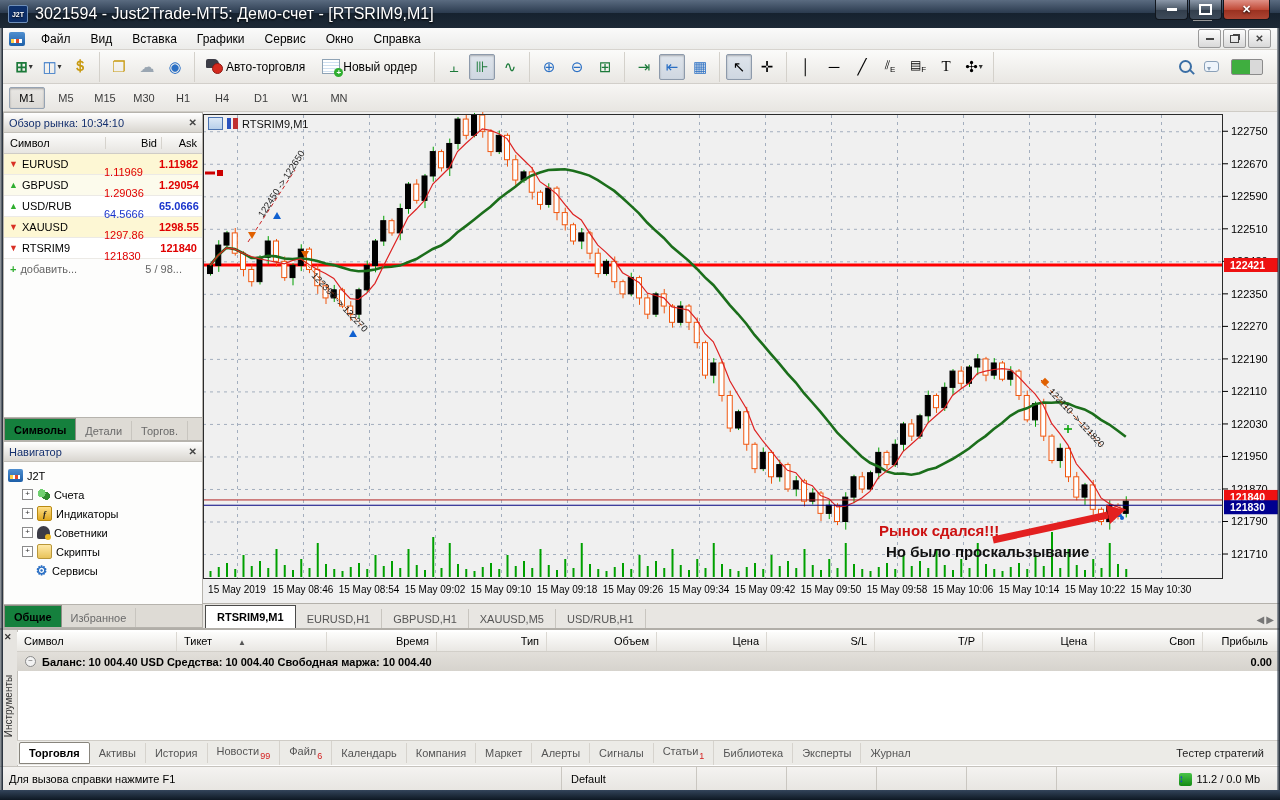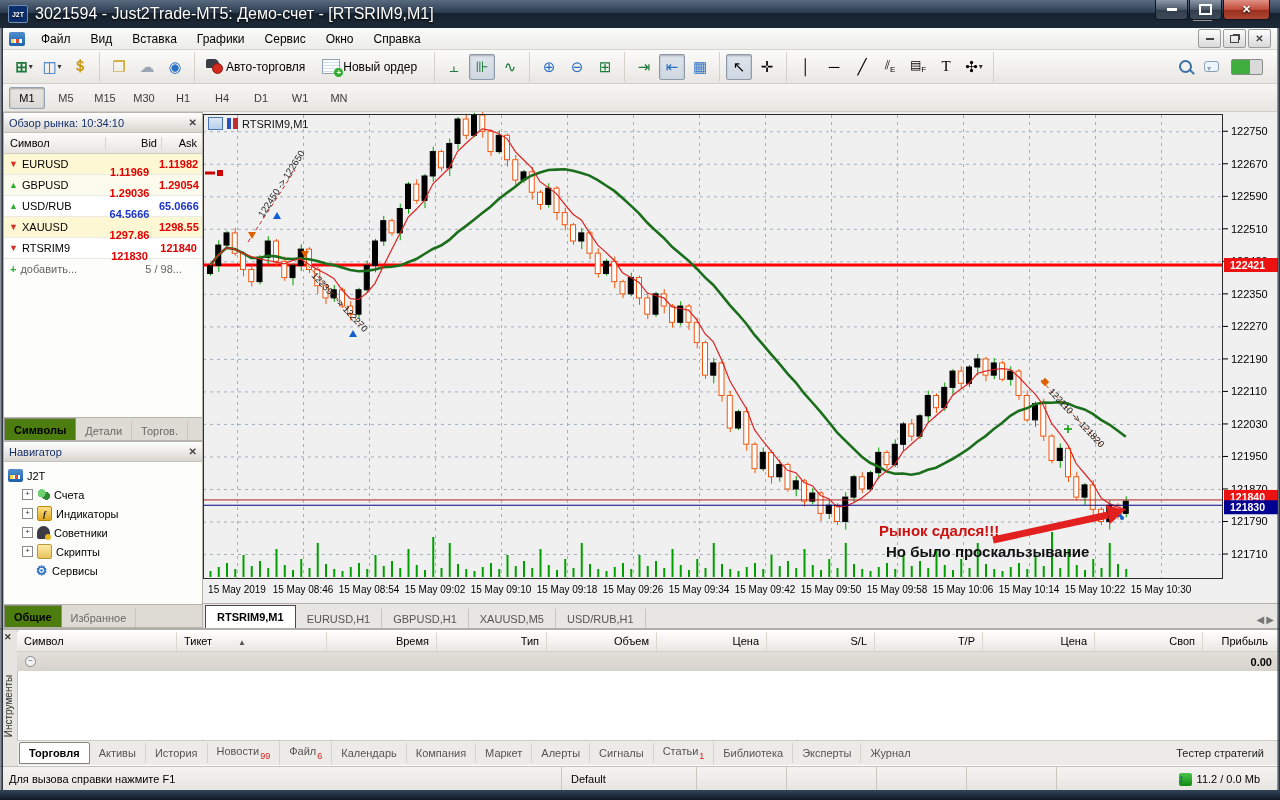--- a/index.html
+++ b/index.html
@@ -69,28 +69,28 @@
   .phead{height:19px;background:linear-gradient(#ffffff,#d9d6d0);border-bottom:1px solid #c3c0b9;
     display:flex;align-items:center;padding:0 5px;color:#15306e;}
   .phead .px{margin-left:auto;color:#444;font-weight:bold;font-size:10px;cursor:default;}
   .mw-header{display:flex;height:20px;background:linear-gradient(#fcfcfb,#e7e5e1);border-bottom:1px solid #cfccc6;align-items:center;}
   .mw-header .h-sym{flex:0 0 95px;padding-left:6px;border-right:1px solid #d6d3cd;}
   .mw-header .h-bid{flex:0 0 51px;text-align:right;padding-right:4px;border-right:1px solid #d6d3cd;}
   .mw-header .h-ask{flex:1;text-align:right;padding-right:5px;}
   .mwrow{display:flex;height:20px;align-items:center;border-bottom:1px solid #eceae6;}
   .mwrow .sym{flex:0 0 95px;padding-left:5px;display:flex;align-items:center;gap:4px;}
   .mwrow .arr{font-size:9px;width:9px;}
-  .mwrow .bid{flex:0 0 51px;text-align:center;padding-right:4px;font-weight:bold;margin-top:16px;}
+  .mwrow .bid{flex:0 0 51px;text-align:left;padding-right:4px;font-weight:normal;margin-top:16px;}
   .mwrow .ask{flex:1;text-align:right;padding-right:5px;font-weight:bold;}
   .addrow{display:flex;height:20px;align-items:center;color:#666;}
   .addrow .plus{color:#2fae2f;font-weight:bold;margin:0 4px 0 6px;}
   .addrow .cnt{margin-left:auto;padding-right:20px;}
   .ptabs{position:absolute;left:0;bottom:0;width:100%;height:22px;background:#dedbd5;border-top:1px solid #b6b3ad;display:flex;align-items:flex-end;}
   .ptab{height:19px;display:flex;align-items:center;padding:0 9px;color:#6a6a6a;border-right:1px solid #c8c5bf;font-size:11px;}
-  .ptab.active{background:#4d7c0f;color:#000;border:1px solid #908d85;border-bottom:none;height:21px;font-weight:bold;}
+  .ptab.active{background:#15803d;color:#000;border:1px solid #908d85;border-bottom:none;height:21px;font-weight:bold;}
 
   .nav-tree{padding:4px 0 0 4px;}
   .nav-row{height:19px;display:flex;align-items:center;gap:4px;}
   .twig{width:9px;height:9px;border:1px solid #8b8b8b;background:#fff;font-size:8px;line-height:7px;text-align:center;color:#333;margin-left:14px;}
   .nav-root-ico{width:15px;height:13px;background:linear-gradient(#4f8fd0,#1d5fa8);border-radius:2px;position:relative;}
   .nav-root-ico::after{content:"";position:absolute;left:2px;top:6px;width:10px;height:4px;background:linear-gradient(90deg,#ffd24a 0 3px,#fff 3px 5px,#e04a2a 5px 8px,#fff 8px 10px);}
   .ico13{width:13px;height:13px;display:inline-flex;align-items:center;justify-content:center;border-radius:2px;font-size:9px;font-weight:bold;}
   .ico-accounts{background:radial-gradient(circle at 35% 40%,#6fd06f 0 4px,transparent 4px),radial-gradient(circle at 70% 60%,#2e8b2e 0 4px,transparent 4px);}
   .ico-ind{background:linear-gradient(#ffe08a,#e0a81f);border:1px solid #b98a12;color:#222;font-style:italic;font-family:"Liberation Serif",serif;}
   .ico-adv{background:#3c3c46;border-radius:50% 50% 2px 2px;position:relative;}
@@ -907,20 +907,21 @@
       <span class="tcol r" style="width:110px">Объем</span>
       <span class="tcol r" style="width:110px">Цена</span>
       <span class="tcol r" style="width:108px">S/L</span>
       <span class="tcol r" style="width:108px">T/P</span>
       <span class="tcol r" style="width:112px">Цена</span>
       <span class="tcol r" style="width:108px">Своп</span>
       <span class="tcol r" style="flex:1;border-right:none;padding-right:12px">Прибыль</span>
     </div>
     <div class="balance-row">
       <span class="bal-ico">−</span>
+      <span>Баланс: 10 004.40 USD  Средства: 10 004.40  Свободная маржа: 10 004.40</span>
       <span class="bal-profit">0.00</span>
     </div>
     <div class="tool-tabs">
       <span class="ttab active">Торговля</span>
       <span class="ttab">Активы</span>
       <span class="ttab">История</span>
       <span class="ttab"><span>Новости</span><span class="tbadge">99</span></span>
       <span class="ttab"><span>Файл</span><span class="tbadge">6</span></span>
       <span class="ttab">Календарь</span>
       <span class="ttab">Компания</span>

